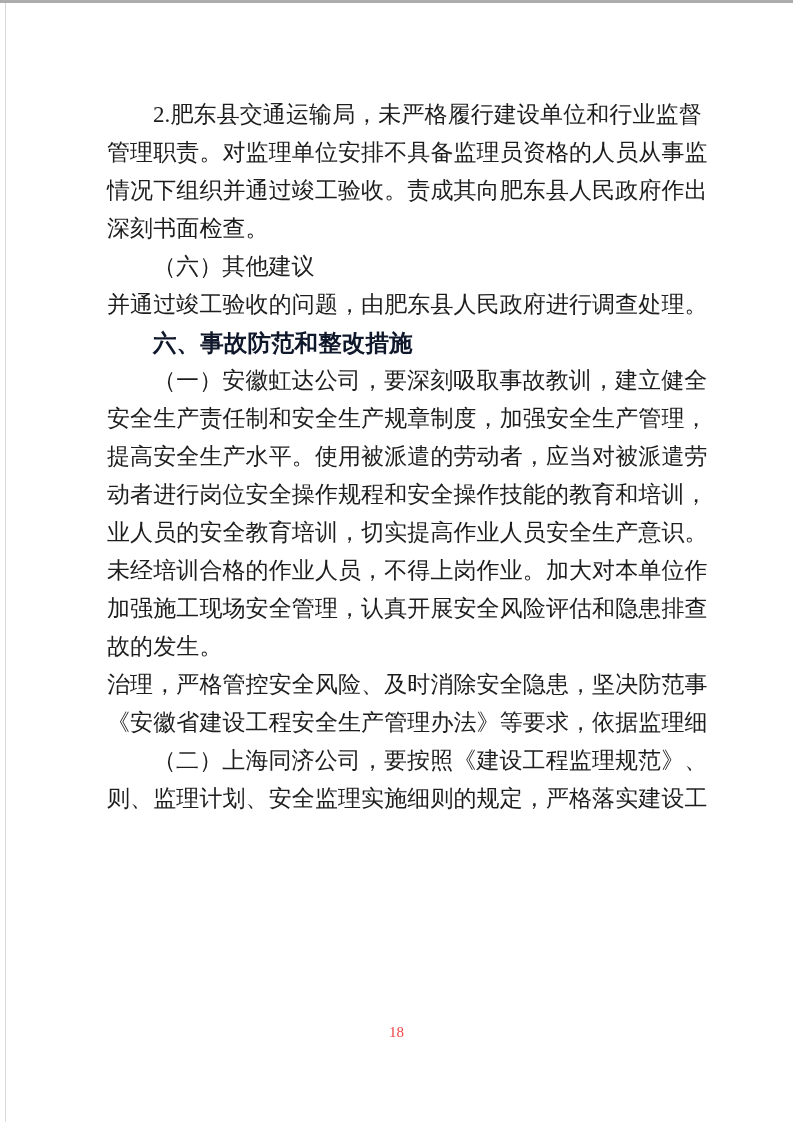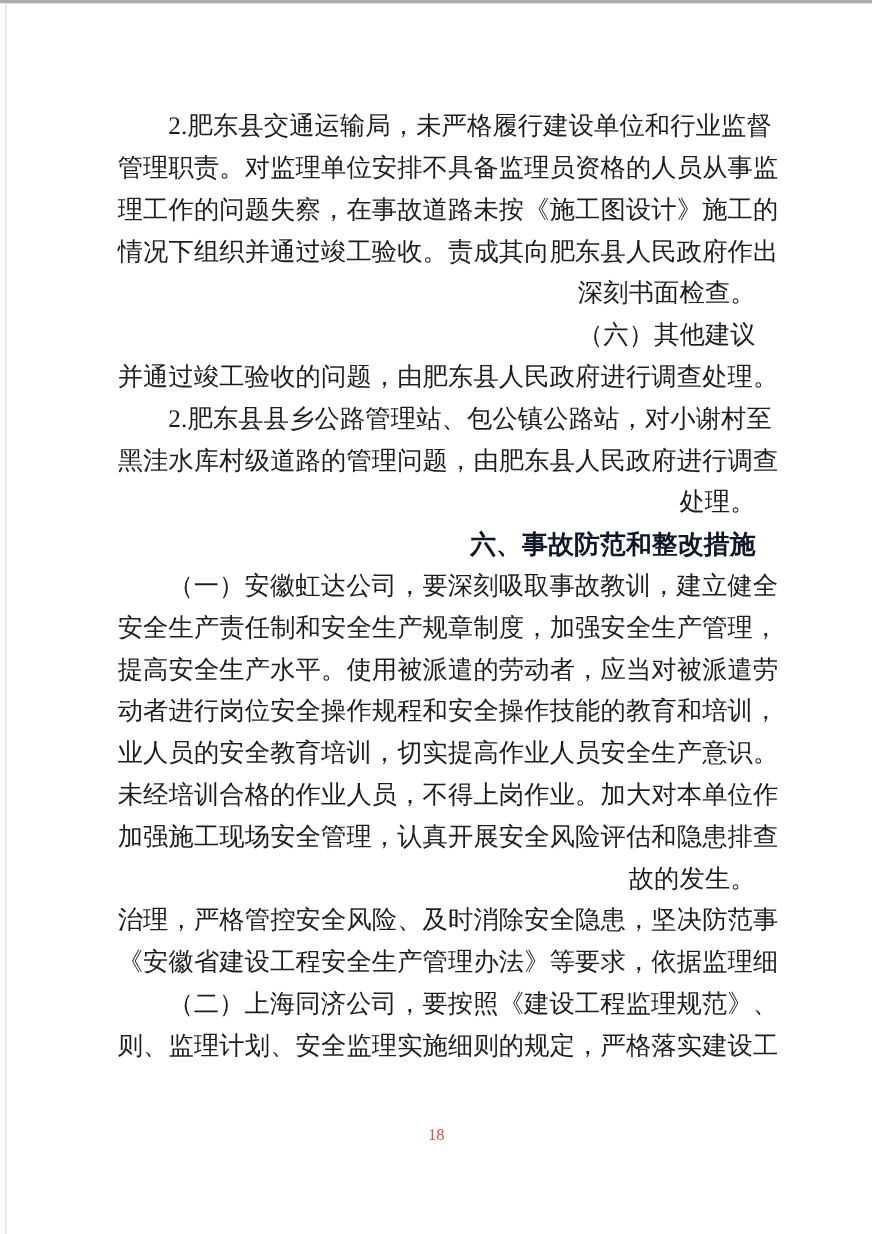--- a/index.html
+++ b/index.html
@@ -34,21 +34,20 @@
     top: 96px;
     left: 107px;
     width: 580px;
   }
   .line {
     height: 38px;
     line-height: 38px;
     font-size: 23px;
     white-space: nowrap;
     letter-spacing: 0.1px;
-    text-align: right;
   }
   .line.indent {
     padding-left: 46px;
   }
   .block.heading .line {
     font-family: "Liberation Sans", "DejaVu Sans", sans-serif;
     font-weight: bold;
     font-size: 23.5px;
     color: #0f172a;
   }
@@ -71,34 +70,28 @@
 <body>
 
 <div class="page">
   <div class="scan-top-edge"></div>
   <div class="scan-left-edge"></div>
 
   <main class="doc-body">
       <div class="block paragraph">
         <div class="line indent">2.肥东县交通运输局，未严格履行建设单位和行业监督</div>
         <div class="line">管理职责。对监理单位安排不具备监理员资格的人员从事监</div>
-        <div class="line">理工作的问题失察，在事故道路未按《施工图设计》施工的</div>
         <div class="line">情况下组织并通过竣工验收。责成其向肥东县人民政府作出</div>
         <div class="line">深刻书面检查。</div>
       </div>
       <div class="block subheading">
         <div class="line indent">（六）其他建议</div>
       </div>
       <div class="block paragraph">
         <div class="line">并通过竣工验收的问题，由肥东县人民政府进行调查处理。</div>
-      </div>
-      <div class="block paragraph">
-        <div class="line indent">2.肥东县县乡公路管理站、包公镇公路站，对小谢村至</div>
-        <div class="line">黑洼水库村级道路的管理问题，由肥东县人民政府进行调查</div>
-        <div class="line">处理。</div>
       </div>
       <div class="block heading">
         <div class="line indent">六、事故防范和整改措施</div>
       </div>
       <div class="block paragraph">
         <div class="line indent">（一）安徽虹达公司，要深刻吸取事故教训，建立健全</div>
         <div class="line">安全生产责任制和安全生产规章制度，加强安全生产管理，</div>
         <div class="line">提高安全生产水平。使用被派遣的劳动者，应当对被派遣劳</div>
         <div class="line">动者进行岗位安全操作规程和安全操作技能的教育和培训，</div>
         <div class="line">业人员的安全教育培训，切实提高作业人员安全生产意识。</div>

